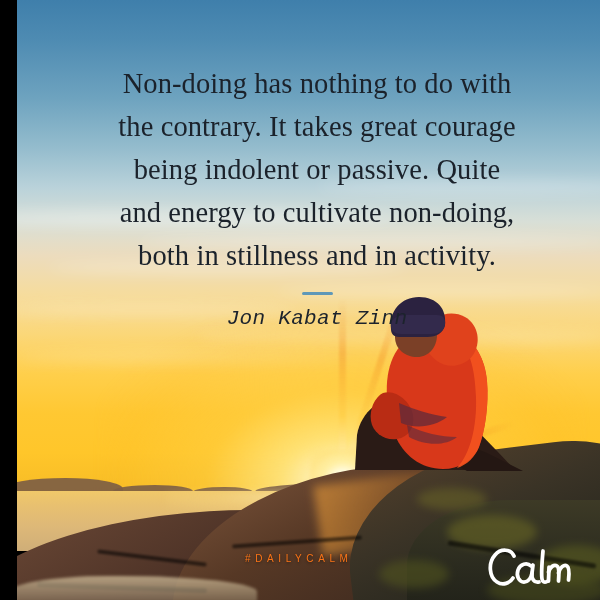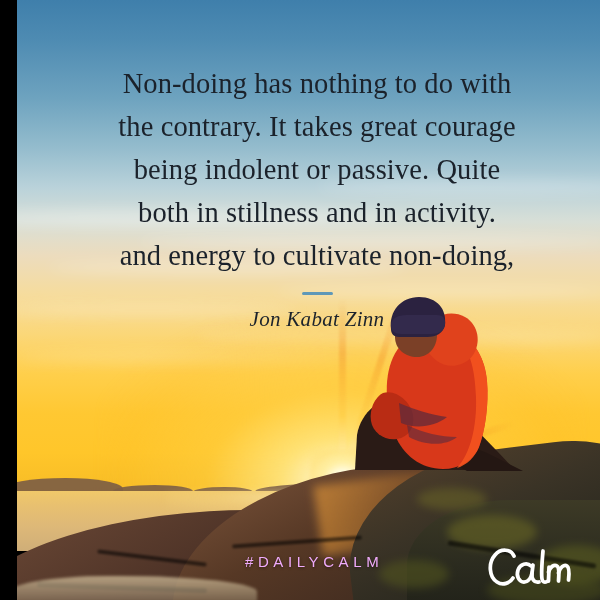--- a/index.html
+++ b/index.html
@@ -202,36 +202,36 @@
     left: 285px; top: 292px;
     width: 31px; height: 3px;
     background: #5f98b8;
     border-radius: 2px;
   }
   #author {
     position: absolute;
     left: 50px; top: 307px; width: 500px;
     text-align: center;
     color: #1c232c;
-    font-family: Liberation Serif, serif;
+    font-family: Liberation Mono, monospace;
     font-style: italic;
     font-size: 21px;
     letter-spacing: 0.3px;
   }
 
   #footer {
     position: absolute;
     left: 0; top: 548px; width: 600px; height: 40px;
   }
   #hashtag {
     position: absolute;
     left: 228px; top: 5px;
-    color: #f0abfc;
+    color: #f97316;
     font-family: "Liberation Sans", sans-serif;
-    font-size: 15px;
+    font-size: 10px;
     letter-spacing: 4.6px;
     font-weight: 300;
     text-shadow: 0 1px 3px rgba(0,0,0,0.45);
   }
   #calm-logo {
     position: absolute;
     left: 466px; top: -4px;
     width: 96px; height: 48px;
   }
 </style>
@@ -337,22 +337,22 @@
     <path d="M44 40 C44 34 50 30 60 30 L90 30 C96 30 99 34 98 40
              C97 46 92 49 84 49 L54 49 C48 49 44 46 44 40 Z" fill="#332a4c"></path>
   </svg>
 
   <div id="overlay">
 
     <div id="quote">
       <span class="ln">Non-doing has nothing to do with</span>
       <span class="ln">the contrary. It takes great courage</span>
       <span class="ln">being indolent or passive. Quite</span>
+      <span class="ln">and energy to cultivate non-doing,</span>
       <span class="ln">both in stillness and in activity.</span>
-      <span class="ln">and energy to cultivate non-doing,</span>
     </div>
 
     <div id="divider"></div>
 
     <div id="author">Jon Kabat Zinn</div>
 
     <div id="footer">
       <div id="hashtag">#DAILYCALM</div>
 
       <svg id="calm-logo" viewBox="0 0 192 96" aria-label="Calm">

